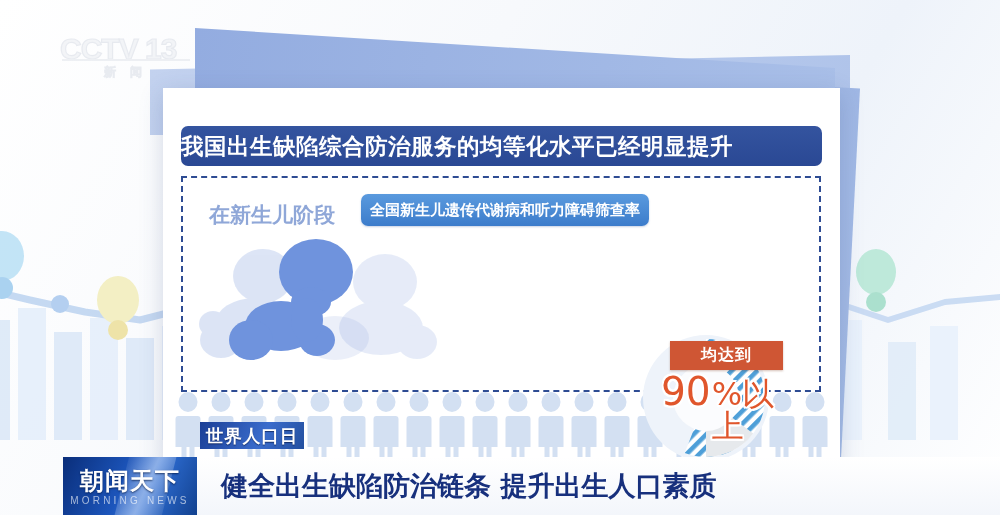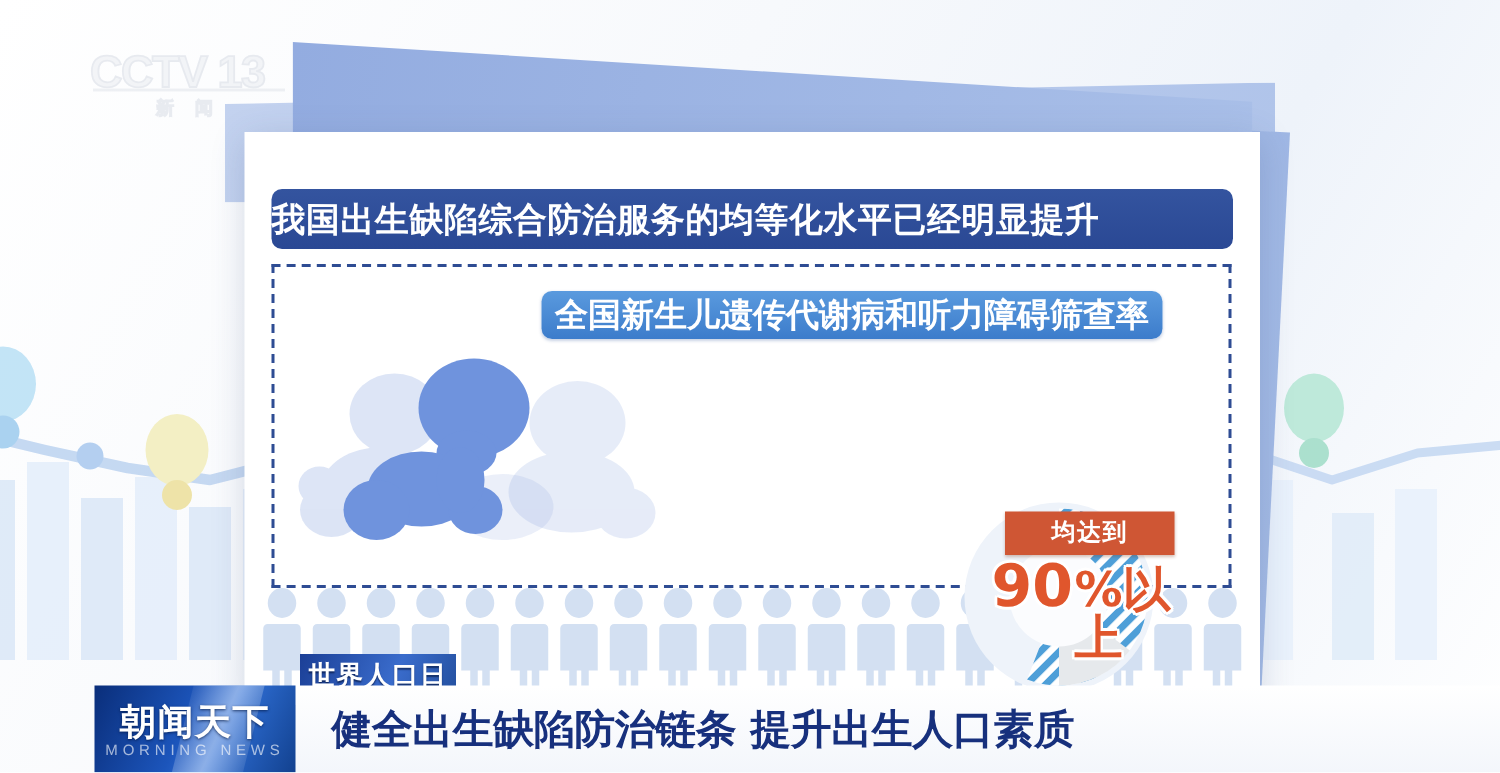--- a/index.html
+++ b/index.html
@@ -46,39 +46,39 @@
 
   
   #stage-label{position:absolute;left:46px;top:113px;font-size:21px;font-weight:bold;
     color:#8fa7d8;font-family:"DejaVu Sans","Liberation Sans",sans-serif;white-space:nowrap;}
 
   
   #sub-pill{position:absolute;left:198px;top:106px;height:32px;padding:0 9px;
     border-radius:7px;background:linear-gradient(180deg,#5a9ade 0%,#3c7ccb 100%);
     display:flex;align-items:center;justify-content:center;
     box-shadow:0 1px 2px rgba(40,80,150,.25);}
-  #sub-pill span{color:#fff;font-size:22px;font-weight:bold;white-space:nowrap;
+  #sub-pill span{color:#fff;font-size:15px;font-weight:bold;white-space:nowrap;
     font-family:"DejaVu Sans","Liberation Sans",sans-serif;}
 
   
   #babies{position:absolute;left:22px;top:140px;width:270px;height:150px;}
   #donut{position:absolute;left:477px;top:244px;width:132px;height:132px;}
 
   
   #badge{position:absolute;left:507px;top:253px;width:113px;height:29px;
     background:#cf5634;display:flex;align-items:center;justify-content:center;
     box-shadow:0 1px 2px rgba(120,50,20,.3);}
   #badge span{color:#fff;font-size:16px;font-weight:bold;letter-spacing:1px;
     font-family:Liberation Mono, monospace;white-space:nowrap;}
 
   
   #pct{position:absolute;left:498px;top:284px;width:140px;height:42px;
     display:flex;align-items:baseline;justify-content:space-between;
     font-family:"DejaVu Sans","Liberation Sans",sans-serif;
-    color:#e0562c;font-weight:bold;
+    color:#e0562c;font-weight:normal;
     text-shadow:
       -1.6px -1.6px 0 #fff, 1.6px -1.6px 0 #fff,
       -1.6px  1.6px 0 #fff, 1.6px  1.6px 0 #fff,
       0 -1.8px 0 #fff, 0 1.8px 0 #fff, -1.8px 0 0 #fff, 1.8px 0 0 #fff;}
   #pct .big{font-size:39px;line-height:1;}
   #pct .sml{font-size:32px;line-height:1;margin-left:1px;}
 
   
   #people{position:absolute;left:0;bottom:0;width:677px;height:78px;}
 
@@ -97,21 +97,21 @@
   #prog-en{position:absolute;left:0;right:0;top:38px;text-align:center;
     color:rgba(255,255,255,.62);font-size:10px;letter-spacing:3.2px;
     font-family:"Liberation Sans",sans-serif;}
 
   #headline-band{position:absolute;left:197px;bottom:0;right:0;height:58px;
     background:linear-gradient(180deg,#ffffff 0%,#f3f6fb 100%);}
   #headline{position:absolute;left:24px;top:50%;transform:translateY(-50%);
     color:#17307d;font-size:27px;font-weight:bold;white-space:nowrap;
     font-family:"DejaVu Sans","Liberation Sans",sans-serif;}
 
-  #topic-badge{position:absolute;left:200px;bottom:52px;width:104px;height:27px;
+  #topic-badge{position:absolute;left:200px;bottom:66px;width:104px;height:27px;
     background:linear-gradient(115deg,#1b3f96 0%,#3a6ccc 60%,#24509f 100%);
     display:flex;align-items:center;justify-content:center;}
   #topic-badge span{color:#fff;font-size:17.5px;font-weight:bold;letter-spacing:1px;
     font-family:"DejaVu Sans","Liberation Sans",sans-serif;white-space:nowrap;
     text-shadow:0 1px 1px rgba(0,15,50,.6);}
 
   
   #cctv{position:absolute;left:60px;top:32px;width:140px;height:62px;opacity:.5;}
   #cctv .c1{font-family:Liberation Sans, sans-serif;
     font-size:30px;font-weight:bold;color:#e9ecf1;letter-spacing:-1px;
@@ -220,20 +220,21 @@
         <g fill="#6f93dd">
           <ellipse cx="131" cy="44" rx="37" ry="33"></ellipse>
           <ellipse cx="126" cy="74" rx="20" ry="15"></ellipse>
           <ellipse cx="96" cy="98" rx="36" ry="25"></ellipse>
           <ellipse cx="66" cy="112" rx="22" ry="20"></ellipse>
           <ellipse cx="132" cy="112" rx="18" ry="16"></ellipse>
           <ellipse cx="122" cy="92" rx="16" ry="22"></ellipse>
         </g>
       </svg>
 
+      <div id="stage-label">在新生儿阶段</div>
 
       <div id="sub-pill">
         <span>全国新生儿遗传代谢病和听力障碍筛查率</span>
       </div>
 
       <svg id="donut" viewBox="0 0 132 132">
         <defs>
           <pattern id="stripes" width="9" height="9" patternUnits="userSpaceOnUse" patternTransform="rotate(45)">
             <rect width="9" height="9" fill="#ffffff"></rect>
             <rect width="4.6" height="9" fill="#4e9fd8"></rect>

